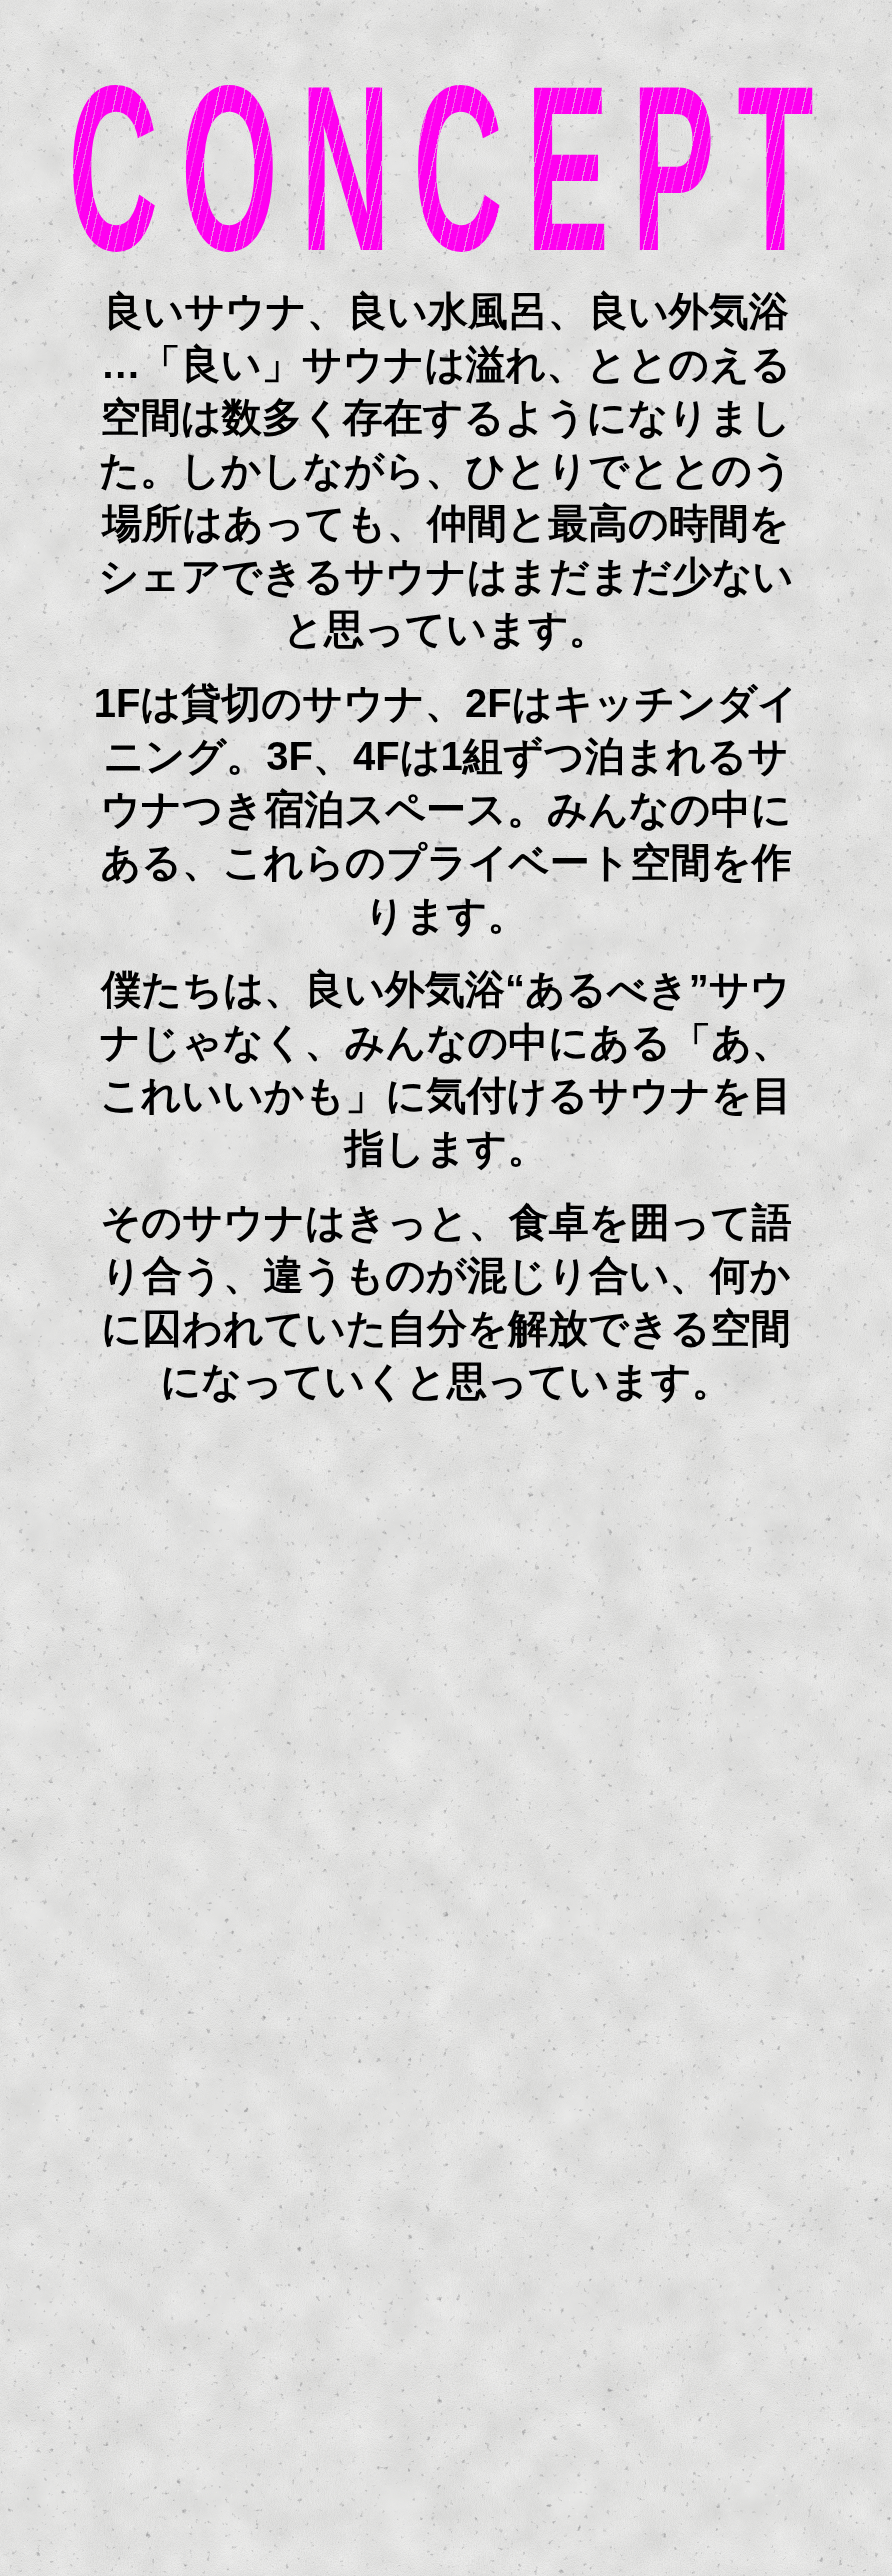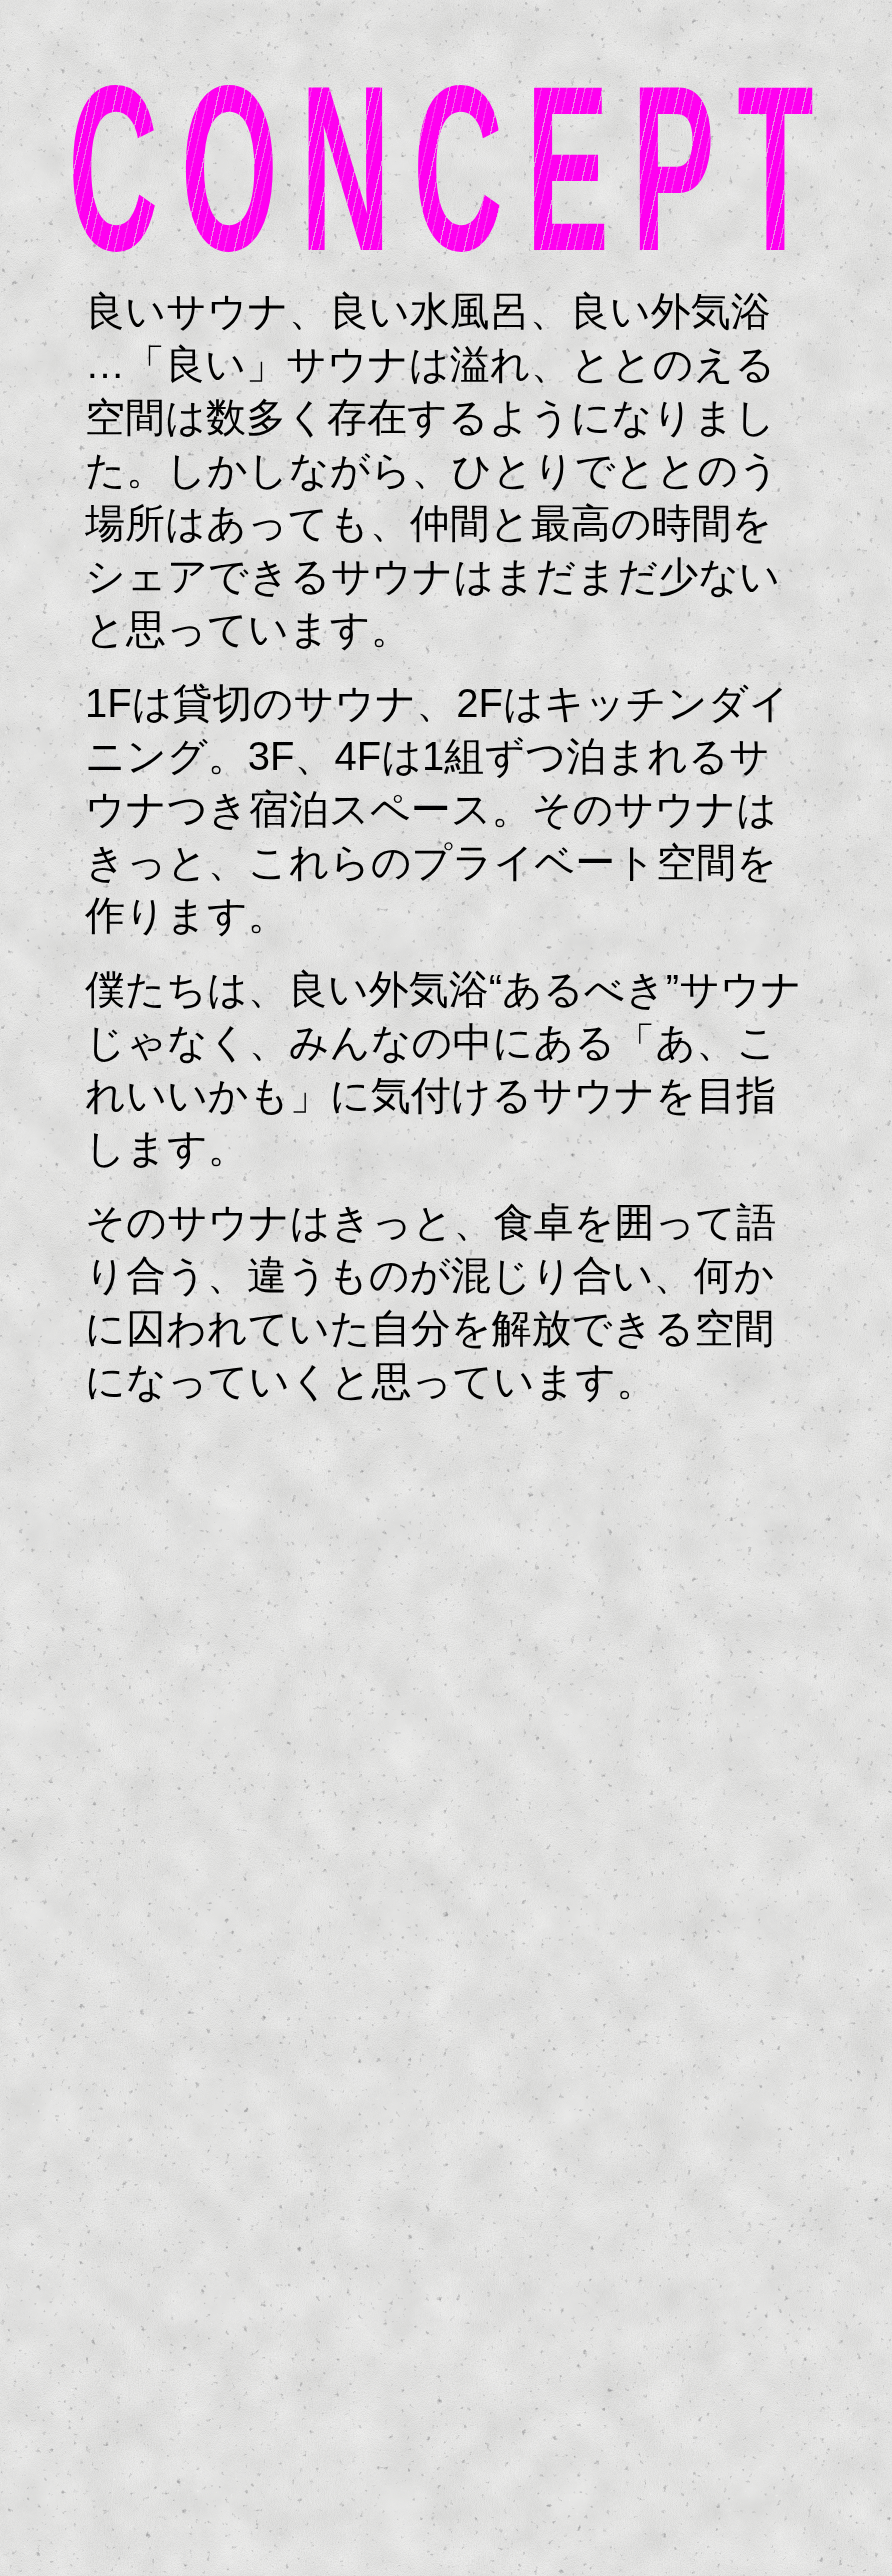--- a/index.html
+++ b/index.html
@@ -50,24 +50,24 @@
       #000 7.1px 13px, rgba(0,0,0,.75) 13px 14.2px,
       #000 14.2px 22.4px, rgba(0,0,0,.4) 22.4px 23.5px);
   }
   .concept-body {
     padding: 38px 85px 0 85px;
   }
   .concept-body p {
     margin: 0 0 21px 0;
     font-size: 40px;
     line-height: 53px;
-    font-weight: 400;
+    font-weight: 700;
     color: #000000;
     letter-spacing: 0;
-    text-align: left;
+    text-align: center;
     word-break: break-all;
     line-break: anywhere;
   }
 </style>
 </head>
 <body>
 
 <svg class="bg-texture" width="892" height="2576" viewBox="0 0 1630 4705" aria-hidden="true">
   <defs>
     <filter id="clouds" x="0" y="0" width="100%" height="100%">
@@ -104,19 +104,19 @@
   <rect width="1630" height="4705" filter="url(#lightflecks)" opacity="0.9"></rect>
   <rect width="1630" height="4705" filter="url(#darkspecks)" opacity="0.85"></rect>
 </svg>
 
 <div class="content">
 
   <h1 class="concept-heading"><span class="headline">CONCEPT</span></h1>
 
   <main class="concept-body">
     <p>良いサウナ、良い水風呂、良い外気浴…「良い」サウナは溢れ、ととのえる空間は数多く存在するようになりました。しかしながら、ひとりでととのう場所はあっても、仲間と最高の時間をシェアできるサウナはまだまだ少ないと思っています。</p>
-    <p>1Fは貸切のサウナ、2Fはキッチンダイニング。3F、4Fは1組ずつ泊まれるサウナつき宿泊スペース。そのサウナはきっと、これらのプライベート空間を作ります。</p>
+    <p>1Fは貸切のサウナ、2Fはキッチンダイニング。3F、4Fは1組ずつ泊まれるサウナつき宿泊スペース。みんなの中にある、これらのプライベート空間を作ります。</p>
     <p>僕たちは、良い外気浴“あるべき”サウナじゃなく、みんなの中にある「あ、これいいかも」に気付けるサウナを目指します。</p>
     <p>そのサウナはきっと、食卓を囲って語り合う、違うものが混じり合い、何かに囚われていた自分を解放できる空間になっていくと思っています。</p>
   </main>
 
 </div>
 
 
 </body></html>

